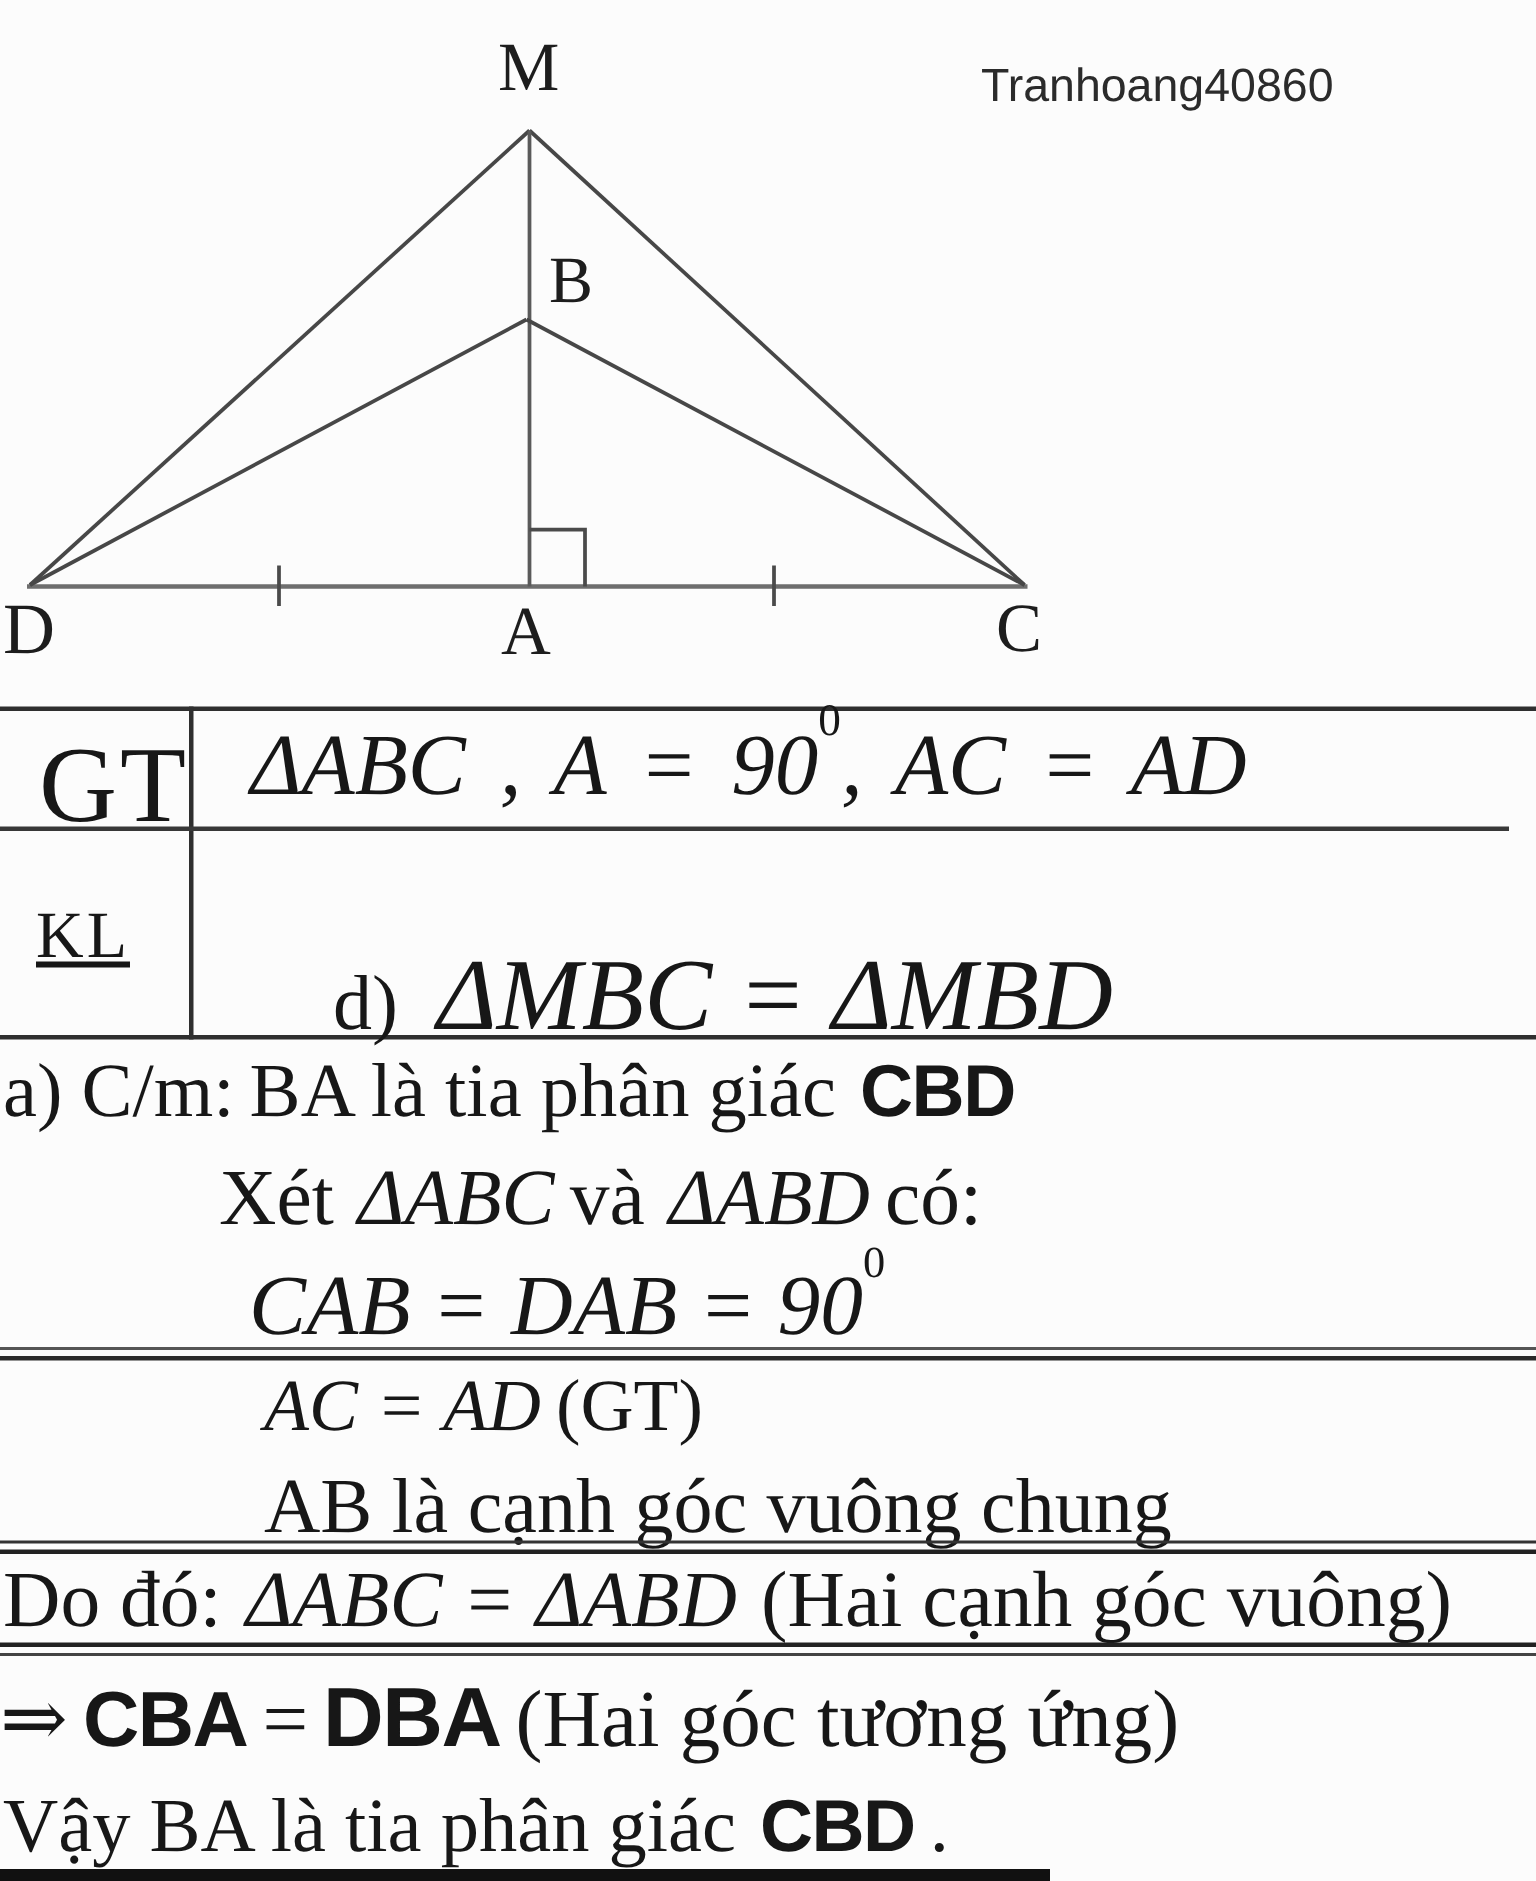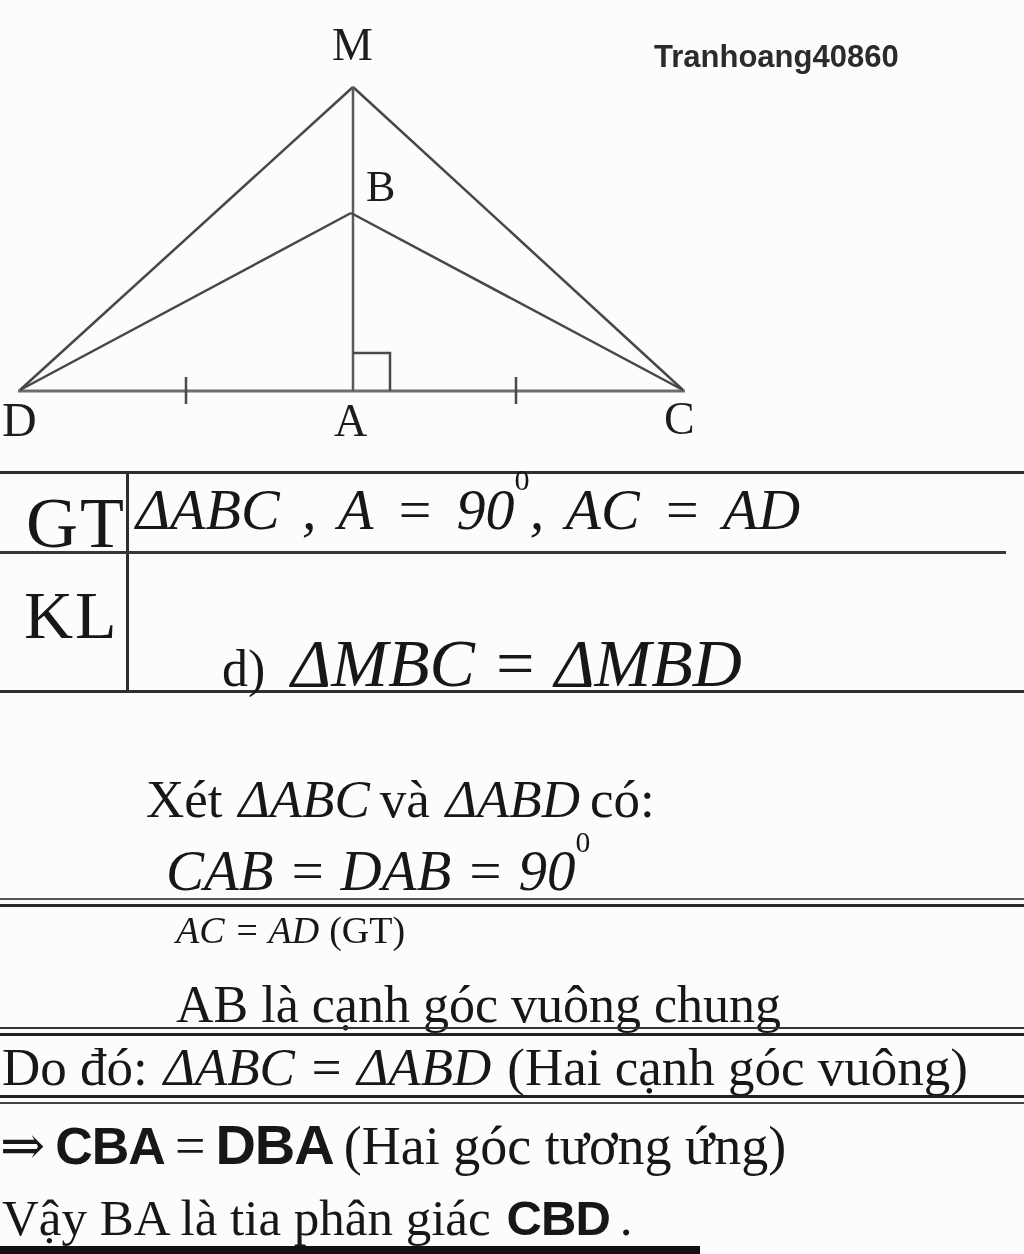--- a/index.html
+++ b/index.html
@@ -5,21 +5,21 @@
   html,body{margin:0;padding:0;background:#e8e8e8;}
   .page{
     position:relative;width:1024px;height:1254px;margin:0 auto;
     background:#fcfcfc;overflow:hidden;
     font-family:"Liberation Serif","DejaVu Serif",serif;color:#171717;
   }
   .abs{position:absolute;white-space:nowrap;line-height:1.1;}
   .serif{font-family:"Liberation Serif","DejaVu Serif",serif;}
   .math{font-family:"Liberation Serif","DejaVu Serif",serif;font-style:italic;}
   .angle{font-family:"Liberation Sans","DejaVu Sans",sans-serif;font-weight:700;letter-spacing:-1px;font-style:normal;}
-  .wm{font-family:"Liberation Sans","DejaVu Sans",sans-serif;font-weight:700;color:#2b2b2b;}
+  .wm{font-family:"Liberation Sans","DejaVu Sans",sans-serif;font-weight:400;color:#2b2b2b;}
   .pt{font-size:46px;color:#1d1d1d;}
   sup.deg{font-size:0.52em;position:relative;top:-0.62em;font-style:normal;letter-spacing:0;}
   .hr{position:absolute;background:#2f2f2f;}
   .hr2{position:absolute;height:4px;background:transparent;}
   .gap-s{margin-left:10px;}
   .gap-m{margin-left:16px;}
   .gap-l{margin-left:26px;}
   svg line, svg polyline{stroke-linecap:butt;}
 </style>
 </head>
@@ -46,41 +46,44 @@
   <div class="abs serif pt" style="left:2px;top:394px;font-size:48px;">D</div>
   <div class="abs serif pt" style="left:334px;top:396px;">A</div>
   <div class="abs serif pt" style="left:664px;top:394px;">C</div>
 
   <div class="hr" style="left:0;top:471px;width:1024px;height:3px;"></div>
   <div class="hr" style="left:126px;top:471px;width:3px;height:222px;"></div>
   <div class="hr" style="left:0;top:551px;width:1006px;height:3px;background:#383838;"></div>
   <div class="hr" style="left:0;top:690px;width:1024px;height:3px;"></div>
 
   <div class="abs serif" style="left:26px;top:484px;font-size:72px;letter-spacing:2px;">GT</div>
-  <div class="abs" style="left:136px;top:478px;font-size:58px;word-spacing:8px;">
+  <div class="abs" style="left:167px;top:478px;font-size:58px;word-spacing:8px;">
     <span class="math">ΔABC , A = 90</span><sup class="deg">0</sup><span class="math">, AC = AD</span>
   </div>
 
-  <div class="abs serif" style="left:24px;top:578px;font-size:68px;letter-spacing:2px;">KL</div>
+  <div class="abs serif" style="left:24px;top:600px;font-size:44px;letter-spacing:2px;text-decoration:underline;">KL</div>
   <div class="abs" style="left:222px;top:626px;font-size:52px;">
     <span class="serif">d)</span><span class="math gap-l" style="font-size:68px;">ΔMBC = ΔMBD</span>
   </div>
 
+  <div class="abs" style="left:2px;top:700px;font-size:51px;">
+    <span class="serif">a) C/m:</span><span class="serif gap-s">BA là tia phân giác</span><span class="angle gap-m" style="font-size:49px;">CBD</span>
+  </div>
 
   <div class="abs" style="left:146px;top:770px;font-size:53px;">
     <span class="serif">Xét</span><span class="math gap-m">ΔABC</span><span class="serif gap-s">và</span><span class="math gap-m">ΔABD</span><span class="serif gap-s">có:</span>
   </div>
 
   <div class="abs" style="left:166px;top:840px;font-size:57px;">
     <span class="math">CAB = DAB = 90</span><sup class="deg">0</sup>
   </div>
 
   <div class="hr2" style="left:0;top:898px;width:1024px;border-top:2px solid #555;border-bottom:3px solid #2a2a2a;"></div>
 
-  <div class="abs" style="left:176px;top:910px;font-size:38px;">
+  <div class="abs" style="left:176px;top:910px;font-size:49px;">
     <span class="math">AC = AD</span><span class="serif gap-s">(GT)</span>
   </div>
 
   <div class="abs serif" style="left:176px;top:976px;font-size:52px;">AB là cạnh góc vuông chung</div>
 
   <div class="hr2" style="left:0;top:1027px;width:1024px;border-top:2px solid #333;border-bottom:3px solid #222;"></div>
 
   <div class="abs" style="left:2px;top:1038px;font-size:53px;">
     <span class="serif">Do đó:</span><span class="math gap-m">ΔABC = ΔABD</span><span class="serif gap-m">(Hai cạnh góc vuông)</span>
   </div>

